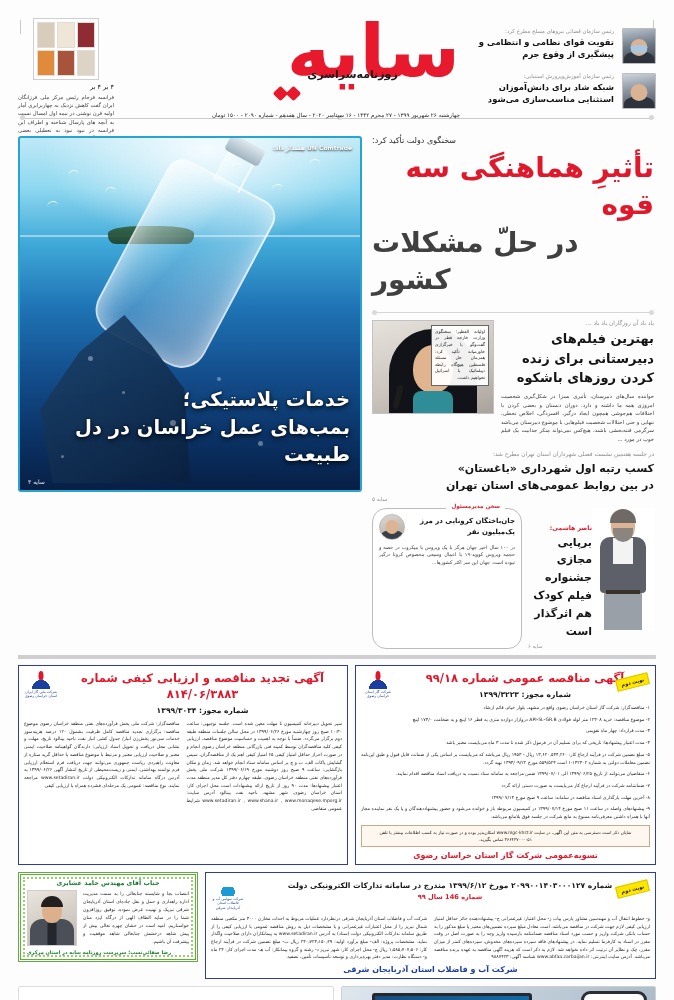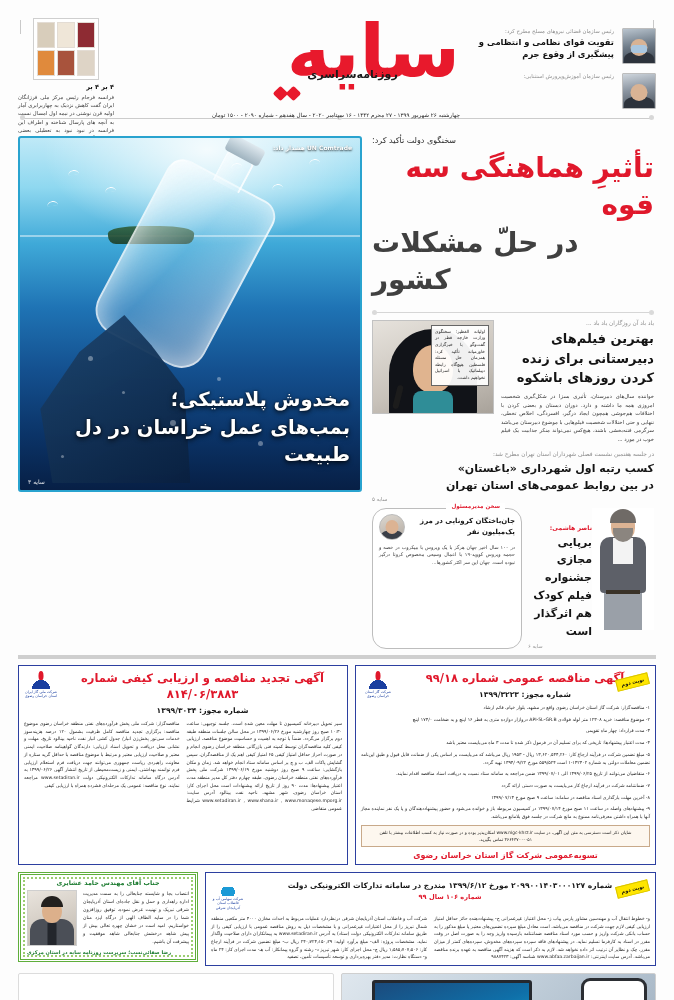--- a/index.html
+++ b/index.html
@@ -53,21 +53,21 @@
     margin: 0 auto 3px auto;
     border: 1px solid #cfcfcf;
     background: #fff;
     display: grid;
     grid-template-columns: repeat(3, 1fr);
     grid-template-rows: repeat(2, 1fr);
     gap: 2px; padding: 3px;
   }
   .edi-swatch i { display: block; border: 1px solid #e3dcd4; }
   .edi-title {
-    font-size: 6.5px; font-weight: bold; color: #111;
+    font-size: 6.5px; font-weight: normal; color: #111;
     text-align: right; margin-bottom: 2px;
   }
   .edi-body {
     font-size: 5.3px; line-height: 1.55; color: #3b3b3b;
     text-align: justify;
   }
 
   
   .mast-center {
     flex: 1;
@@ -548,20 +548,21 @@
           <div class="tn-head">تقویت قوای نظامی و انتظامی و پیشگیری از وقوع جرم</div>
         </div>
       </div>
       <div class="tn-item">
         <div class="tn-photo p2">
           <div class="body"></div>
           <div class="face"></div>
         </div>
         <div class="tn-text">
           <div class="tn-kicker">رئیس سازمان آموزش‌وپرورش استثنایی:</div>
+          <div class="tn-head">شبکه شاد برای دانش‌آموزان استثنایی مناسب‌سازی می‌شود</div>
         </div>
       </div>
     </div>
   </div>
 
   <div class="lead">
 
     <div class="hero">
       <div class="sky-glow"></div>
       <div class="horizon"></div>
@@ -582,21 +583,21 @@
       <div class="bubbles">
         <i style="left:20%; top:62%; width:5px; height:5px"></i>
         <i style="left:30%; top:72%; width:3px; height:3px"></i>
         <i style="left:44%; top:80%; width:6px; height:6px"></i>
         <i style="left:58%; top:68%; width:4px; height:4px"></i>
         <i style="left:70%; top:86%; width:5px; height:5px"></i>
         <i style="left:12%; top:90%; width:3px; height:3px"></i>
       </div>
       <div class="hero-kicker">UN Comtrade هشدار داد:</div>
       <div class="hero-head">
-        <div>مخدوش پلاستیکی؛</div>
+        <div>خدمات پلاستیکی؛</div>
         <div>بمب‌های عمل خراسان در دل طبیعت</div>
       </div>
       <div class="hero-credit">سایه ۳</div>
     </div>
 
     <div class="leadleft">
 
       <div class="headline-block">
         <div class="hl-kicker">سخنگوی دولت تأکید کرد:</div>
         <div class="hl-1">تأثیرِ هماهنگی سه قوه</div>
@@ -744,40 +745,41 @@
 
       <div class="adbox" style="flex:1; min-width:0;">
         <div class="ad-stamp">نوبت دوم</div>
         <div class="ad-hdr">
           <div class="ad-logo water">
             <div class="mark"></div>
             <div class="cap">شرکت سهامی آب و فاضلاب استان آذربایجان شرقی</div>
           </div>
           <div class="ad-title-wrap">
             <div class="ad-sub">شماره ۲۰۹۹۰۰۱۴۰۳۰۰۰۱۲۷ مورخ ۱۳۹۹/۶/۱۲ مندرج در سامانه تدارکات الکترونیکی دولت</div>
-            <div class="ad-sub2">شماره ۱۰۶ سال ۹۹</div>
+            <div class="ad-sub2">شماره 146 سال ۹۹</div>
           </div>
         </div>
         <div class="ad-cols">
           <div class="ad-body">شرکت آب و فاضلاب استان آذربایجان شرقی درنظردارد عملیات مربوط به احداث مخازن ۴۰۰۰ متر مکعبی منطقه شمال تبریز را از محل اعتبارات غیرعمرانی و با مشخصات ذیل به روش مناقصه عمومی با ارزیابی کیفی را از طریق سامانه تدارکات الکترونیکی دولت (ستاد) به آدرس www.setadiran.ir به پیمانکاران دارای صلاحیت واگذار نماید.
 مشخصات پروژه:
 الف- مبلغ برآورد اولیه: ۲۴۰٫۷۲۴٫۱۵۰٫۲۹ ریال
 ب- مبلغ تضمین شرکت در فرآیند ارجاع کار: ۱٫۵۸۵٫۷۰۷٫۵۰۶ ریال
 ج- محل اجرای کار: شهر تبریز
 د- رشته و گروه پیمانکار: آب
 هـ- مدت اجرای کار: ۲۴ ماه
 و- دستگاه نظارت: مدیر دفتر بهره‌برداری و توسعه تأسیسات تأمین، تصفیه</div>
           <div class="ad-body">و- خطوط انتقال آب و مهندسین مشاور پارس پیاب
 ز- محل اعتبار: غیرعمرانی
 ح- پیشنهاددهنده حائز حداقل امتیاز ارزیابی کیفی لازم جهت شرکت در مناقصه می‌باشد، است معادل مبلغ سپرده تضمین‌های معتبر یا مبلغ مذکور را به حساب بانکی شرکت واریز و حسب مورد اسناد مناقصه ضمانتنامه بارسیده واریز وجه را به صورت اصل در وقت مقرر در اسناد به کارفرما تسلیم نماید.
 در پیشنهادهای فاقد سپرده سپرده‌های مخدوش، سپرده‌های کمتر از میزان مقرر، چک و نظایر آن ترتیب اثر داده نخواهد شد.
 لازم به ذکر است که هزینه آگهی مناقصه به عهده برنده مناقصه می‌باشد.
 آدرس سایت اینترنتی: www.abfaa.zarbaijan.ir
 شناسه آگهی: ۹۸۸۷۴۲۳</div>
         </div>
+        <div class="ad-foot blue">شرکت آب و فاضلاب استان آذربایجان شرقی</div>
       </div>
     </div>
 
     <div class="ads-row">
 
       <div style="flex:1; min-width:0;">
         <div class="organ">
           
 
           

